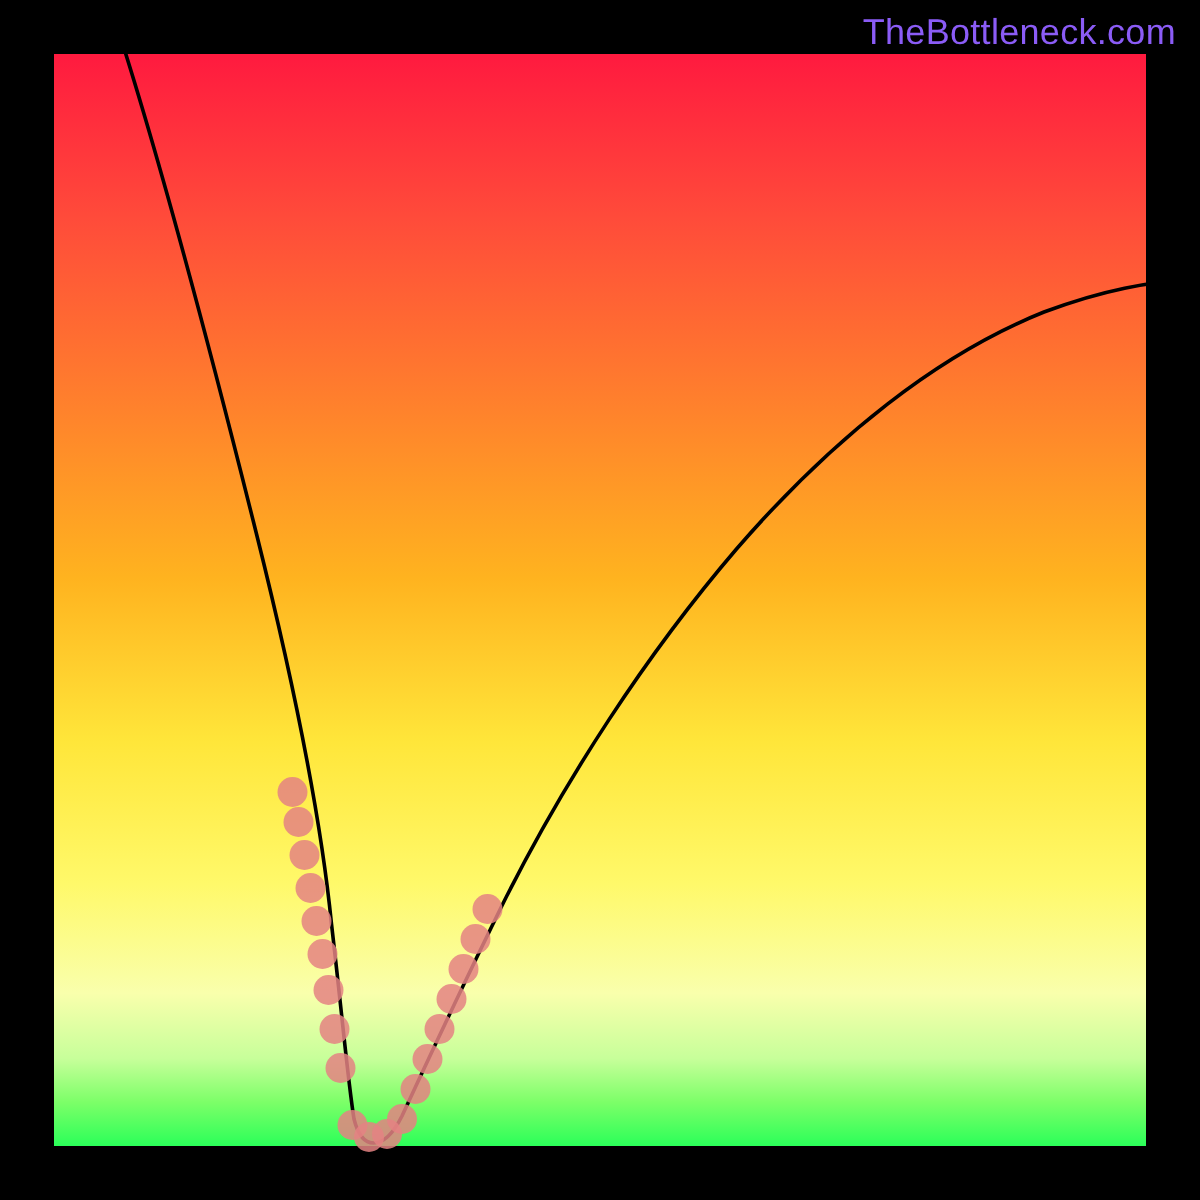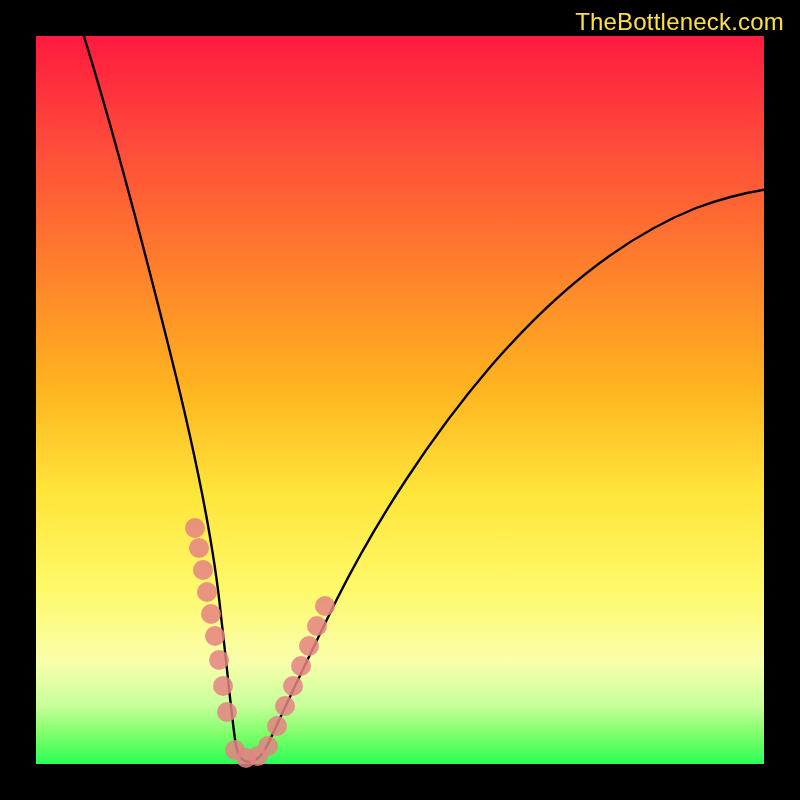--- a/index.html
+++ b/index.html
@@ -27,21 +27,21 @@
       #f9ffac 86%,
       #c7ff9a 92%,
       #7cff68 96%,
       #2bff59 100%
     );
   }
   .watermark {
     position: absolute;
     top: 8px;
     right: 16px;
-    color: #fde047;
+    color: #8b5cf6;
     font-size: 24px;
     font-weight: 500;
     letter-spacing: 0.2px;
   }
   svg.curve {
     position: absolute;
     left: 0;
     top: 0;
     width: 728px;
     height: 728px;

